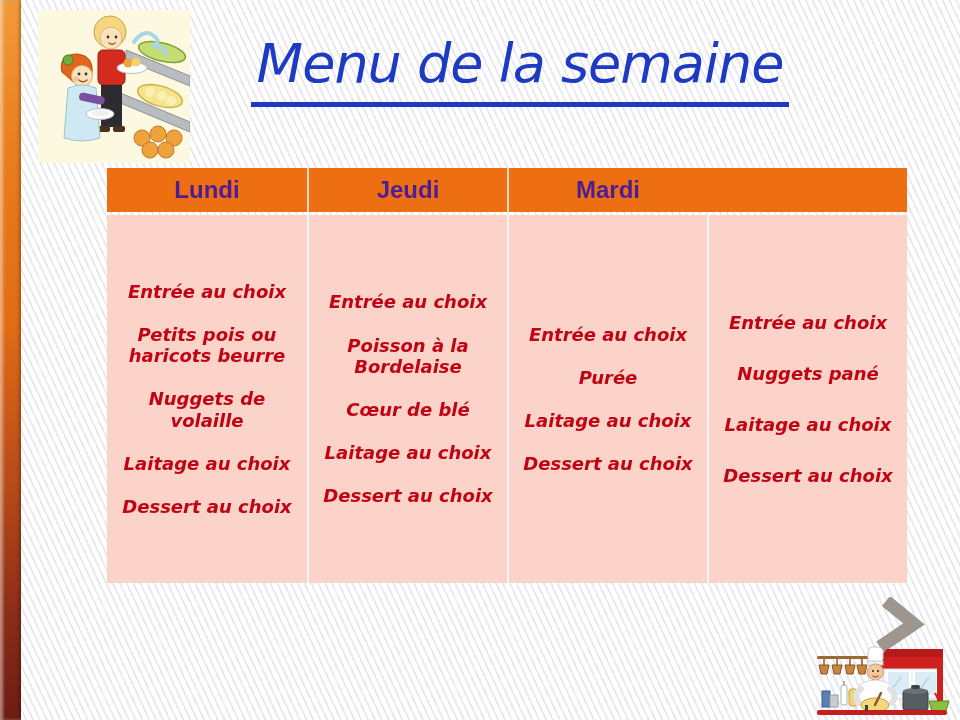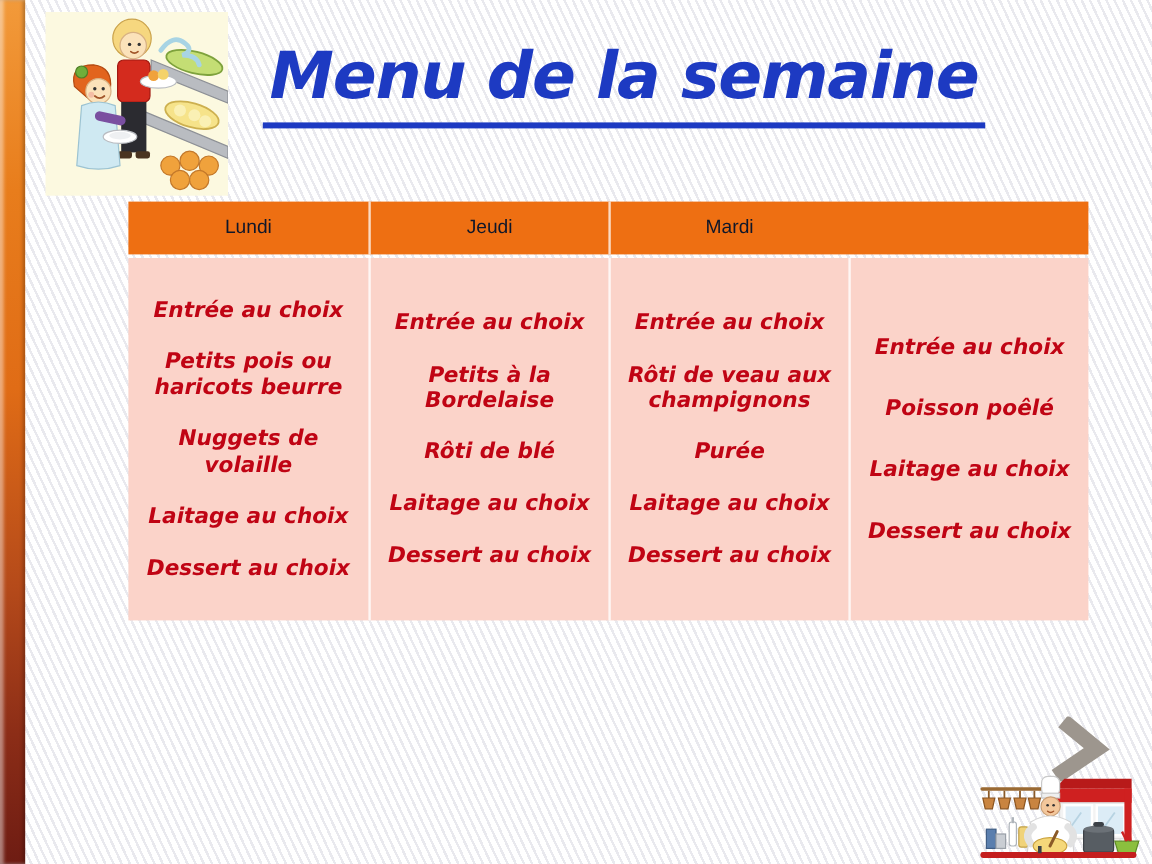--- a/index.html
+++ b/index.html
@@ -20,36 +20,36 @@
     background:#fcf9e0;
   }
   .clipart svg{display:block;width:100%;height:100%;}
   
   .title-wrap{
     position:absolute;left:140px;top:32px;width:760px;text-align:center;
   }
   .title{
     display:inline-block;margin:0;
     font-family:"DejaVu Sans",sans-serif;
-    font-size:54px;font-weight:bold;font-style:italic;
+    font-size:54px;font-weight:normal;font-style:italic;
     color:#1d3ac2;letter-spacing:-1px;
     padding:0 6px 7px 6px;border-bottom:5px solid #1d3ac2;
   }
   
   .menu-table{position:absolute;left:107px;top:168px;width:800px;}
   .thead{display:grid;grid-template-columns:repeat(4,1fr);height:44px;background:#ee6f12;}
   .th{
     display:flex;align-items:center;justify-content:center;
-    color:#0f172a;font-weight:normal;font-size:16px;
+    color:#4c1d95;font-weight:bold;font-size:24px;
     border-left:2px solid rgba(255,255,255,.75);
   }
   .th:first-child{border-left:none;}
   .tbody{
     display:grid;grid-template-columns:repeat(4,1fr);
-    height:302px;margin-top:3px;background:#fbd3c9;
+    height:368px;margin-top:3px;background:#fbd3c9;
   }
   .td{
     display:flex;flex-direction:column;align-items:center;justify-content:center;
     border-left:2px solid rgba(255,255,255,.8);
     padding:0 8px;text-align:center;
   }
   .td:first-child{border-left:none;}
   .item{
     margin:11px 0;
     font-family:"DejaVu Sans",sans-serif;
@@ -133,35 +133,34 @@
     <div class="tbody">
       <div class="td">
         <p class="item">Entrée au choix</p>
         <p class="item">Petits pois ou haricots beurre</p>
         <p class="item">Nuggets de volaille</p>
         <p class="item">Laitage au choix</p>
         <p class="item">Dessert au choix</p>
       </div>
       <div class="td">
         <p class="item">Entrée au choix</p>
-        <p class="item">Petits à la Bordelaise</p>
-        <p class="item">Rôti de blé</p>
+        <p class="item">Poisson à la Bordelaise</p>
+        <p class="item">Cœur de blé</p>
         <p class="item">Laitage au choix</p>
         <p class="item">Dessert au choix</p>
       </div>
       <div class="td">
         <p class="item">Entrée au choix</p>
-        <p class="item">Rôti de veau aux champignons</p>
         <p class="item">Purée</p>
         <p class="item">Laitage au choix</p>
         <p class="item">Dessert au choix</p>
       </div>
       <div class="td gap-lg">
         <p class="item">Entrée au choix</p>
-        <p class="item">Poisson poêlé</p>
+        <p class="item">Nuggets pané</p>
         <p class="item">Laitage au choix</p>
         <p class="item">Dessert au choix</p>
       </div>
     </div>
   </div>
 
   <div class="chevron" title="">
     <svg viewBox="0 0 50 54">
       <polyline points="10,4 38,27 4,50" fill="none" stroke="#9d968e" stroke-width="13"></polyline>
     </svg>

